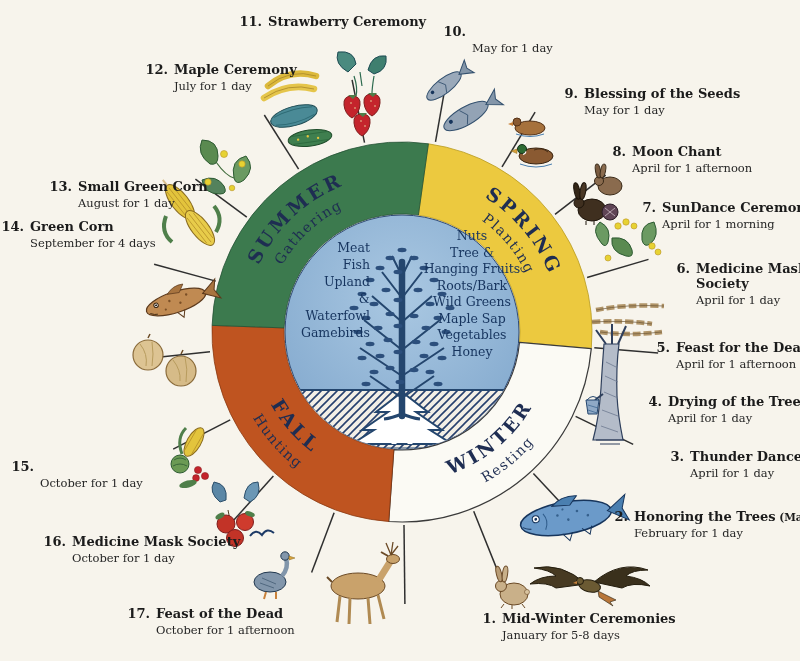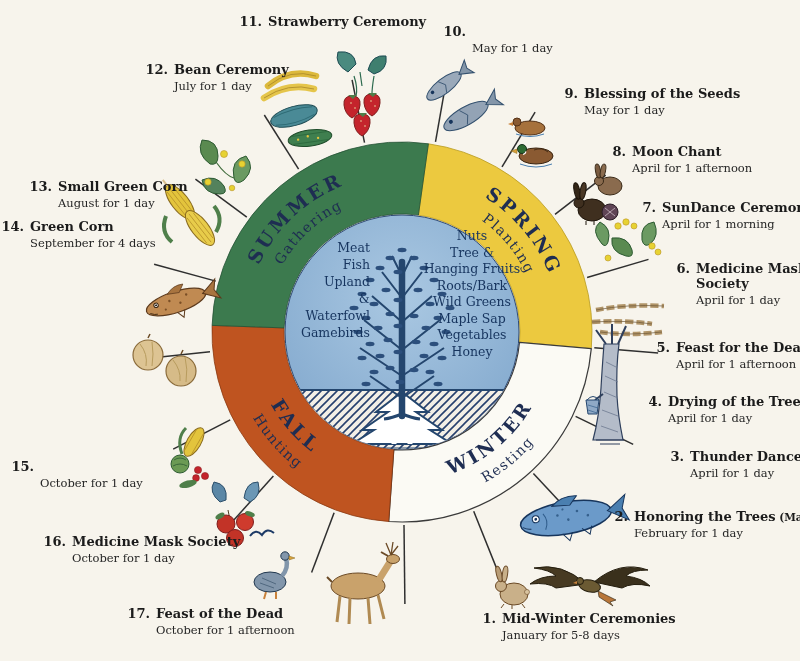--- a/index.html
+++ b/index.html
@@ -19,21 +19,21 @@
   .pos-3{left:660px;top:450px}
   .pos-4{left:638px;top:395px}
   .pos-5{left:646px;top:341px}
   .pos-6{left:666px;top:262px}
   .pos-7{left:632px;top:201px}
   .pos-8{left:602px;top:145px}
   .pos-9{left:554px;top:87px}
   .pos-10{left:442px;top:25px}
   .pos-11{left:238px;top:15px}
   .pos-12{left:144px;top:63px}
-  .pos-13{left:28px;top:180px}
+  .pos-13{left:48px;top:180px}
   .pos-14{left:0px;top:220px}
   .pos-15{left:10px;top:460px}
   .pos-16{left:42px;top:535px}
   .pos-17{left:126px;top:607px}
   
   .clist{position:absolute;color:#16345e;font-size:12.5px;}
   .clist-left{left:294px;top:239px;width:76px;text-align:right;line-height:17px;}
   .clist-right{left:410px;top:228px;width:124px;text-align:center;line-height:16.5px;}
   
   .season-name{font-family:"DejaVu Serif",serif;font-weight:bold;font-size:19px;letter-spacing:3px;fill:#1e2d52;}
@@ -521,21 +521,21 @@
 </div>
 <div class="cer pos-11">
   <div class="l1">
         <span class="num">11.</span>
         <span class="ttl"><span class="t1">Strawberry Ceremony</span></span>
       </div>
 </div>
 <div class="cer pos-12">
   <div class="l1">
         <span class="num">12.</span>
-        <span class="ttl"><span class="t1">Bean Ceremony</span></span>
+        <span class="ttl"><span class="t1">Maple Ceremony</span></span>
       </div>
   <div class="dtl">July for 1 day</div>
 </div>
 <div class="cer pos-13">
   <div class="l1">
         <span class="num">13.</span>
         <span class="ttl"><span class="t1">Small Green Corn</span></span>
       </div>
   <div class="dtl">August for 1 day</div>
 </div>

